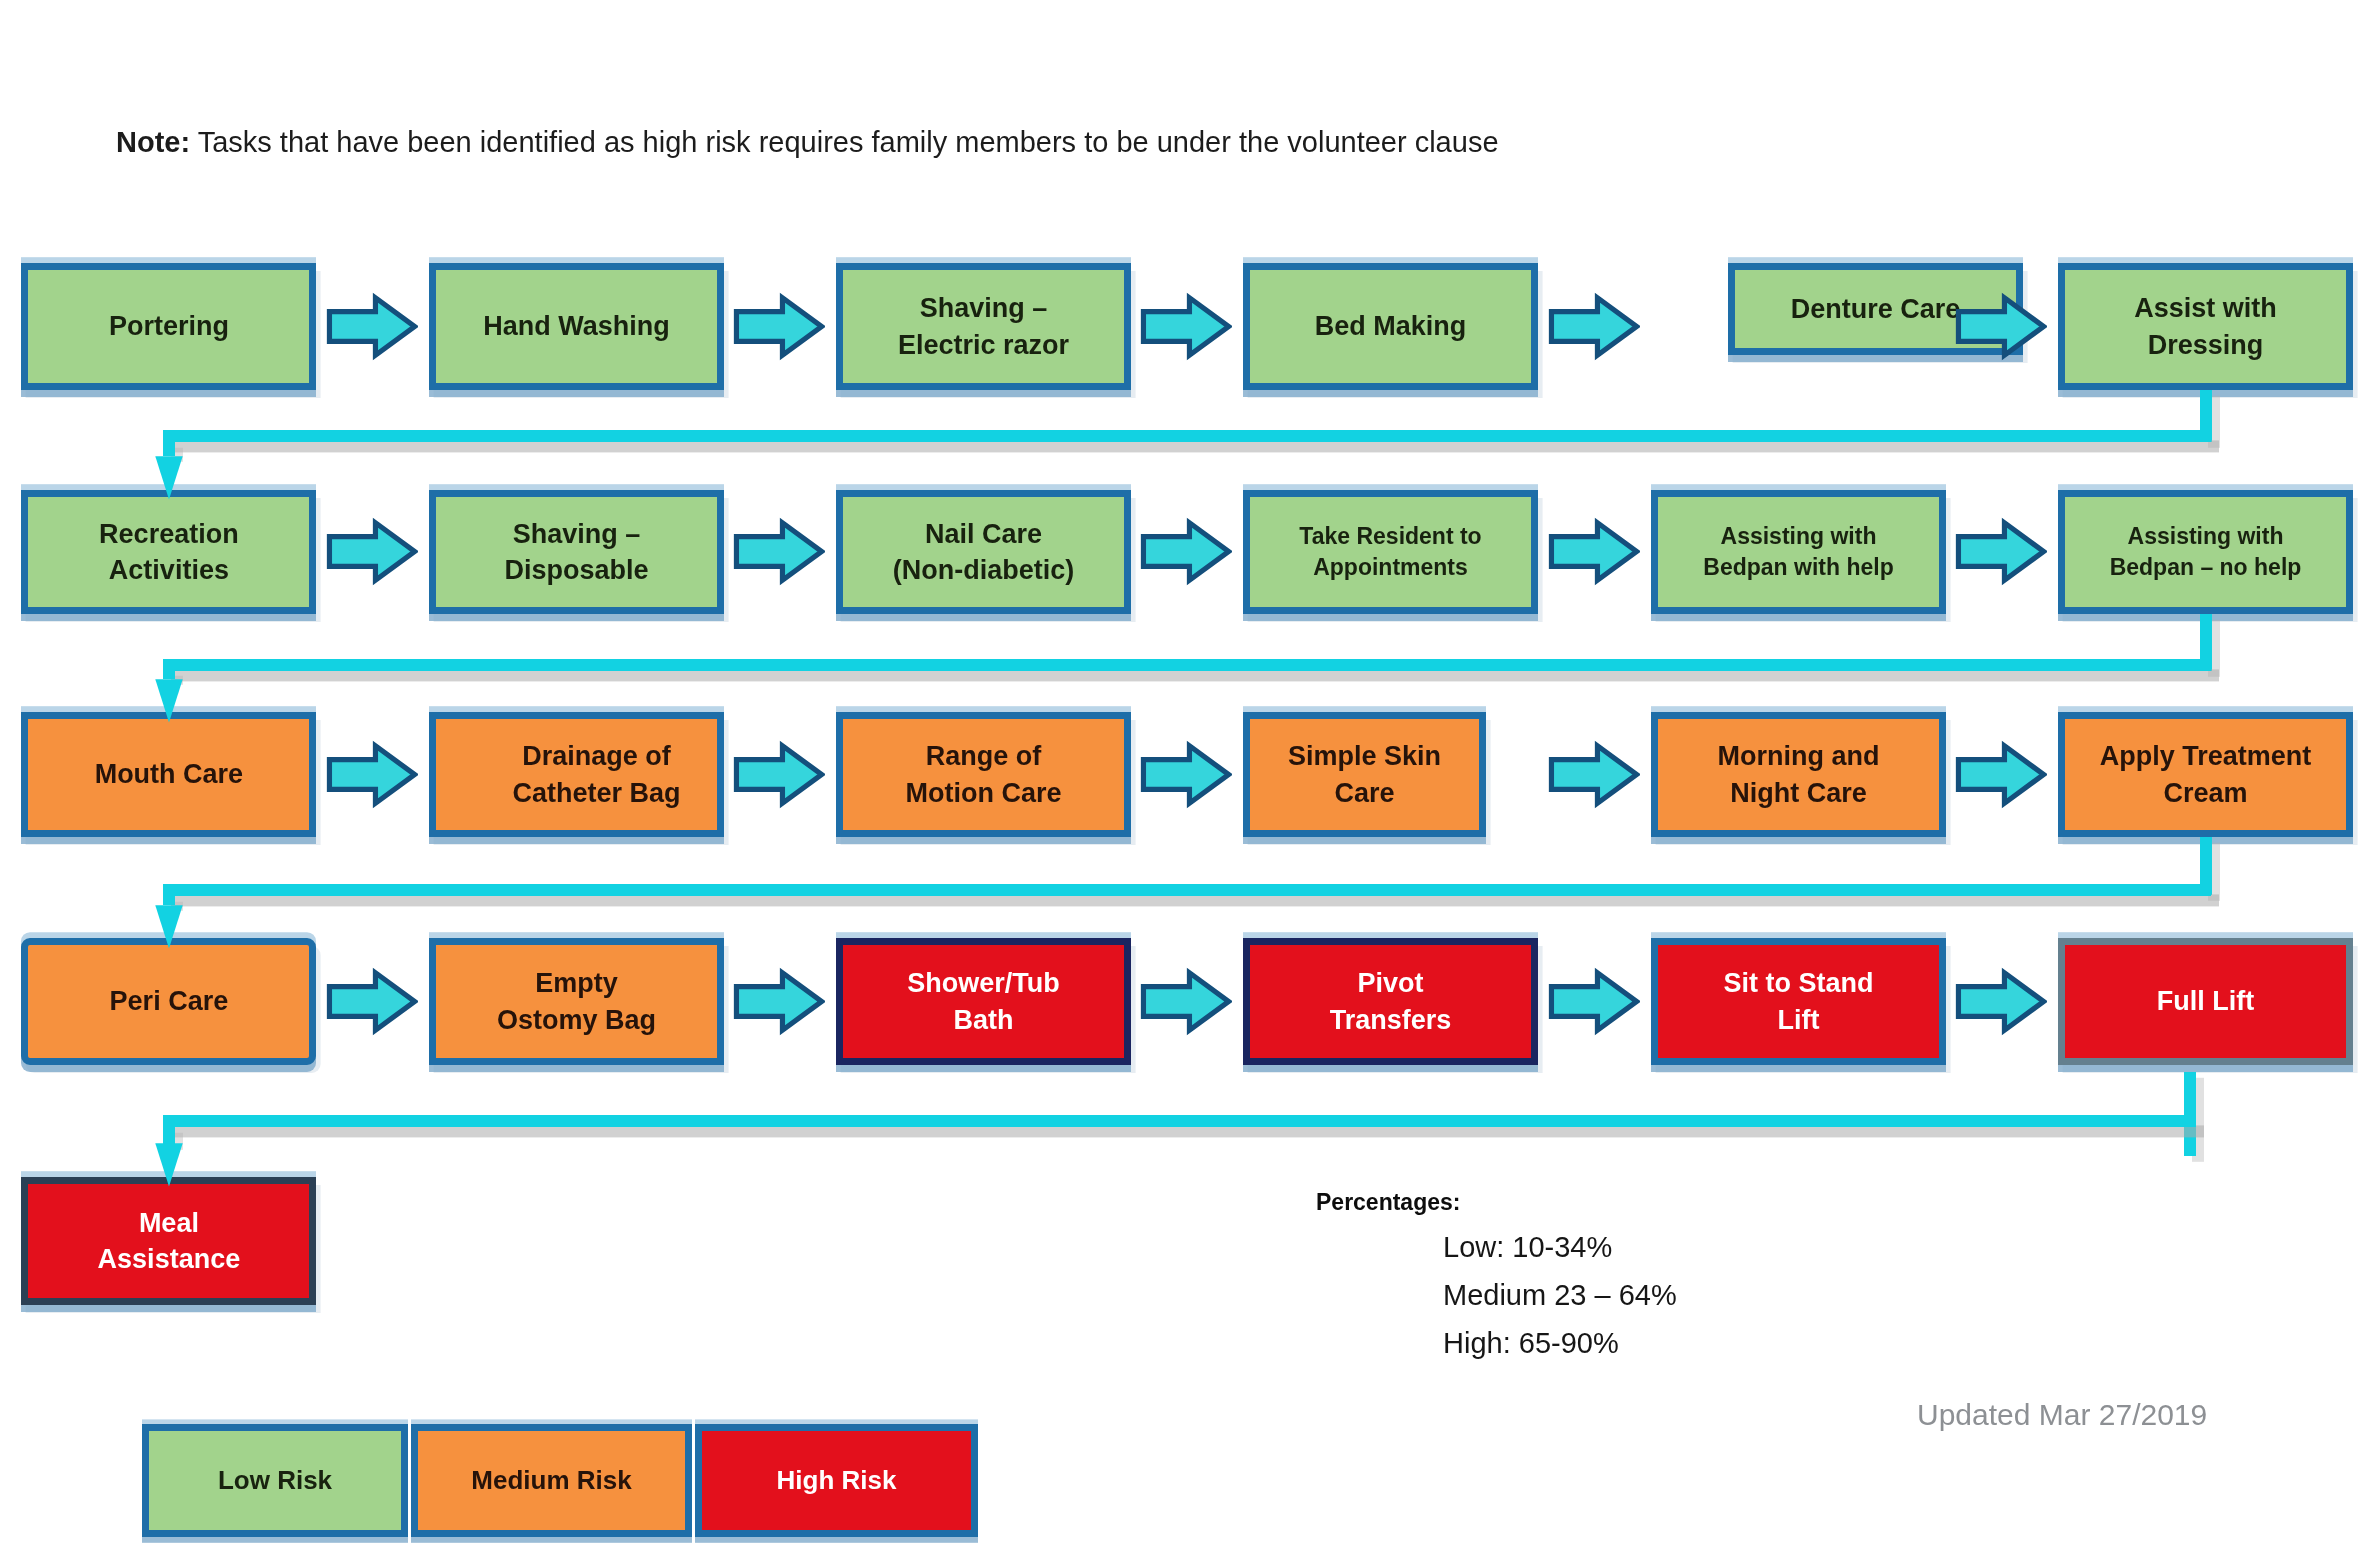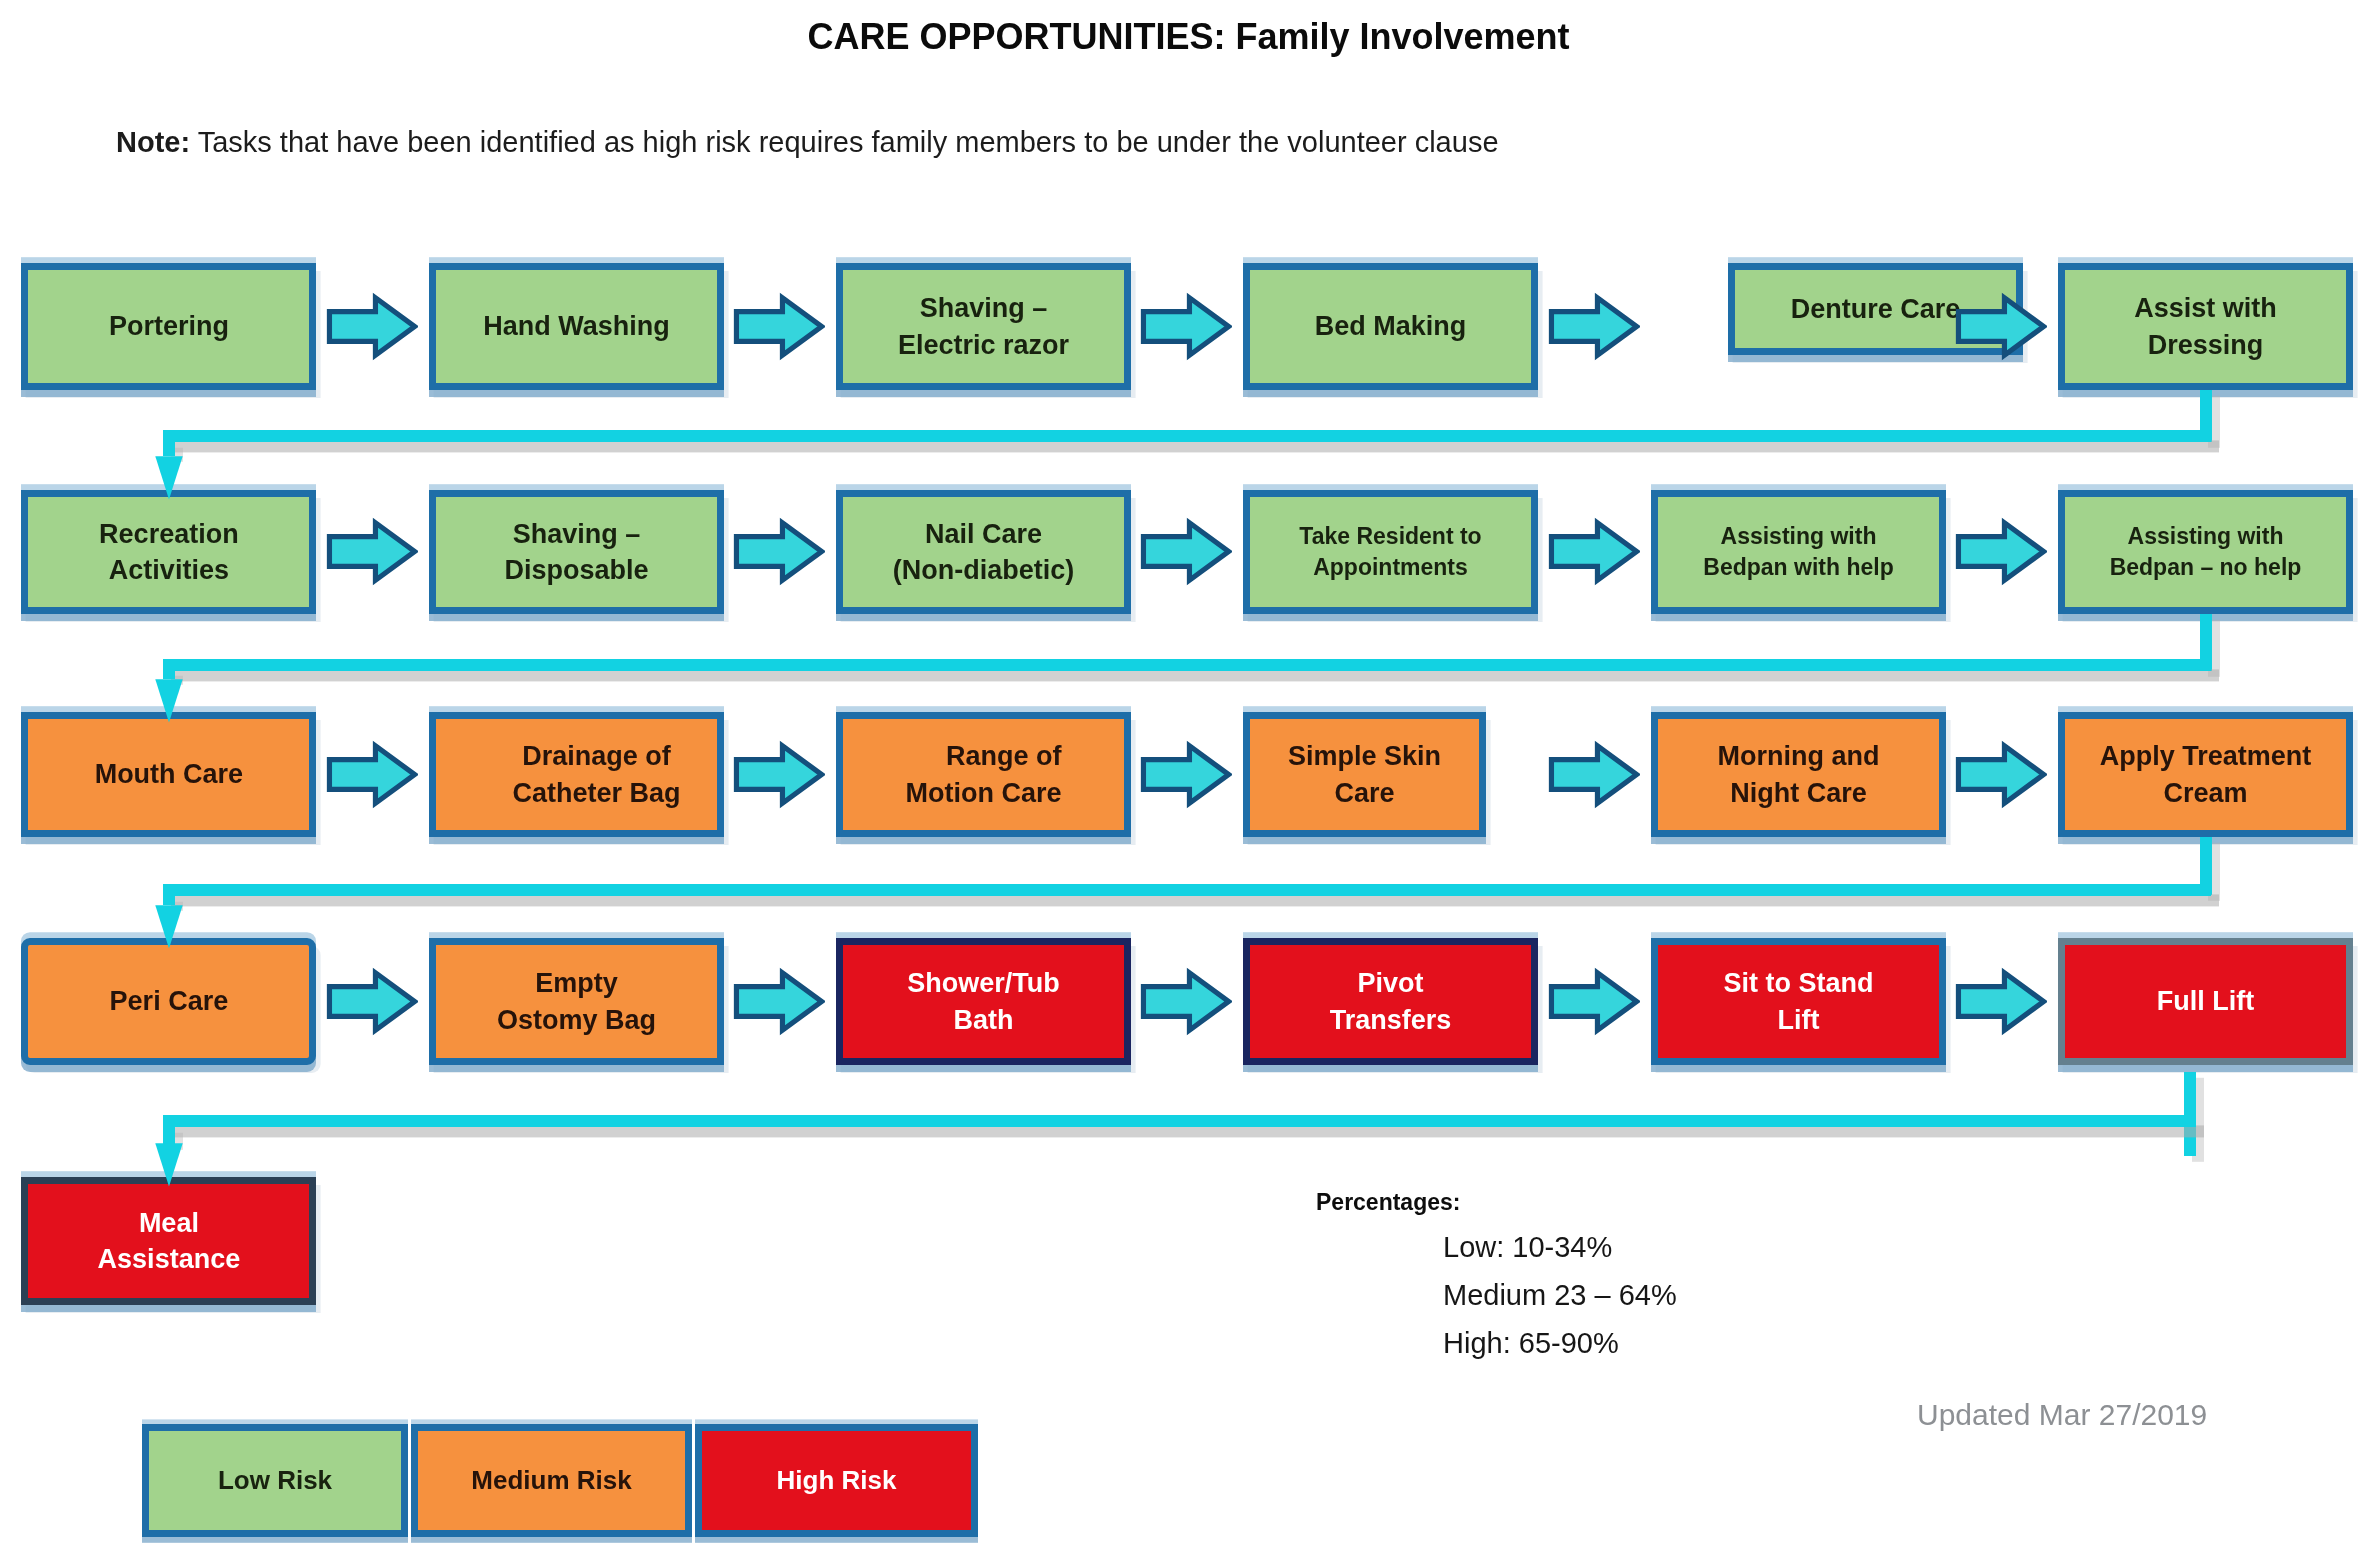--- a/index.html
+++ b/index.html
@@ -42,21 +42,20 @@
     justify-content:center;border:7px solid var(--box-border,#1e6ea8);box-sizing:border-box;
     font-size:26px;font-weight:600;box-shadow:0 -4.6px 0 rgba(178,208,230,0.9),0 5.8px 0 rgba(120,165,200,0.75);}
   .legend-item.low{background:var(--low,#a2d38c);color:#18220f;}
   .legend-item.medium{background:var(--medium,#f6913e);color:#26130a;}
   .legend-item.high{background:var(--high,#e3101c);color:#fff;font-weight:bold;}
 </style>
 </head>
 <body>
 
 <div id="canvas">
-  <div class="page-title">CARE OPPORTUNITIES: Family Involvement</div>
   <div class="note"><b>Note:</b><span> Tasks that have been identified as high risk requires family members to be under the volunteer clause</span></div>
 
   <div id="rows">
       <div class="box low" style="left: 21.4px; top: 263px; width: 295px; height: 127px;">Portering</div>
       <div class="arrow-right" style="left: 326px; top: 292px; width: 92px; height: 69px;"><svg width="92" height="69" viewBox="0 0 160 120">
     <polygon points="6,34 86,34 86,10 154,60 86,110 86,86 6,86" fill="#35d5dc" stroke="#144f7c" stroke-width="9" stroke-linejoin="miter"></polygon>
         </svg></div>
       <div class="box low" style="left: 429px; top: 263px; width: 295px; height: 127px;">Hand Washing</div>
       <div class="arrow-right" style="left: 733px; top: 292px; width: 92px; height: 69px;"><svg width="92" height="69" viewBox="0 0 160 120">
     <polygon points="6,34 86,34 86,10 154,60 86,110 86,86 6,86" fill="#35d5dc" stroke="#144f7c" stroke-width="9" stroke-linejoin="miter"></polygon>
@@ -105,21 +104,21 @@
 Bedpan – no help</div>
       <div class="box medium" style="left: 21.4px; top: 712px; width: 295px; height: 125px;">Mouth Care</div>
       <div class="arrow-right" style="left: 326px; top: 740px; width: 92px; height: 69px;"><svg width="92" height="69" viewBox="0 0 160 120">
     <polygon points="6,34 86,34 86,10 154,60 86,110 86,86 6,86" fill="#35d5dc" stroke="#144f7c" stroke-width="9" stroke-linejoin="miter"></polygon>
         </svg></div>
       <div class="box medium" style="left: 429px; top: 712px; width: 295px; height: 125px; padding-left: 40px;">Drainage of
 Catheter Bag</div>
       <div class="arrow-right" style="left: 733px; top: 740px; width: 92px; height: 69px;"><svg width="92" height="69" viewBox="0 0 160 120">
     <polygon points="6,34 86,34 86,10 154,60 86,110 86,86 6,86" fill="#35d5dc" stroke="#144f7c" stroke-width="9" stroke-linejoin="miter"></polygon>
         </svg></div>
-      <div class="box medium" style="left: 836px; top: 712px; width: 295px; height: 125px; text-align: right;">Range of
+      <div class="box medium" style="left: 836px; top: 712px; width: 295px; height: 125px;">Range of
 Motion Care</div>
       <div class="arrow-right" style="left: 1140px; top: 740px; width: 92px; height: 69px;"><svg width="92" height="69" viewBox="0 0 160 120">
     <polygon points="6,34 86,34 86,10 154,60 86,110 86,86 6,86" fill="#35d5dc" stroke="#144f7c" stroke-width="9" stroke-linejoin="miter"></polygon>
         </svg></div>
       <div class="box medium" style="left: 1243px; top: 712px; width: 243px; height: 125px;">Simple Skin
 Care</div>
       <div class="arrow-right" style="left: 1548px; top: 740px; width: 92px; height: 69px;"><svg width="92" height="69" viewBox="0 0 160 120">
     <polygon points="6,34 86,34 86,10 154,60 86,110 86,86 6,86" fill="#35d5dc" stroke="#144f7c" stroke-width="9" stroke-linejoin="miter"></polygon>
         </svg></div>
       <div class="box medium" style="left: 1651px; top: 712px; width: 295px; height: 125px;">Morning and

